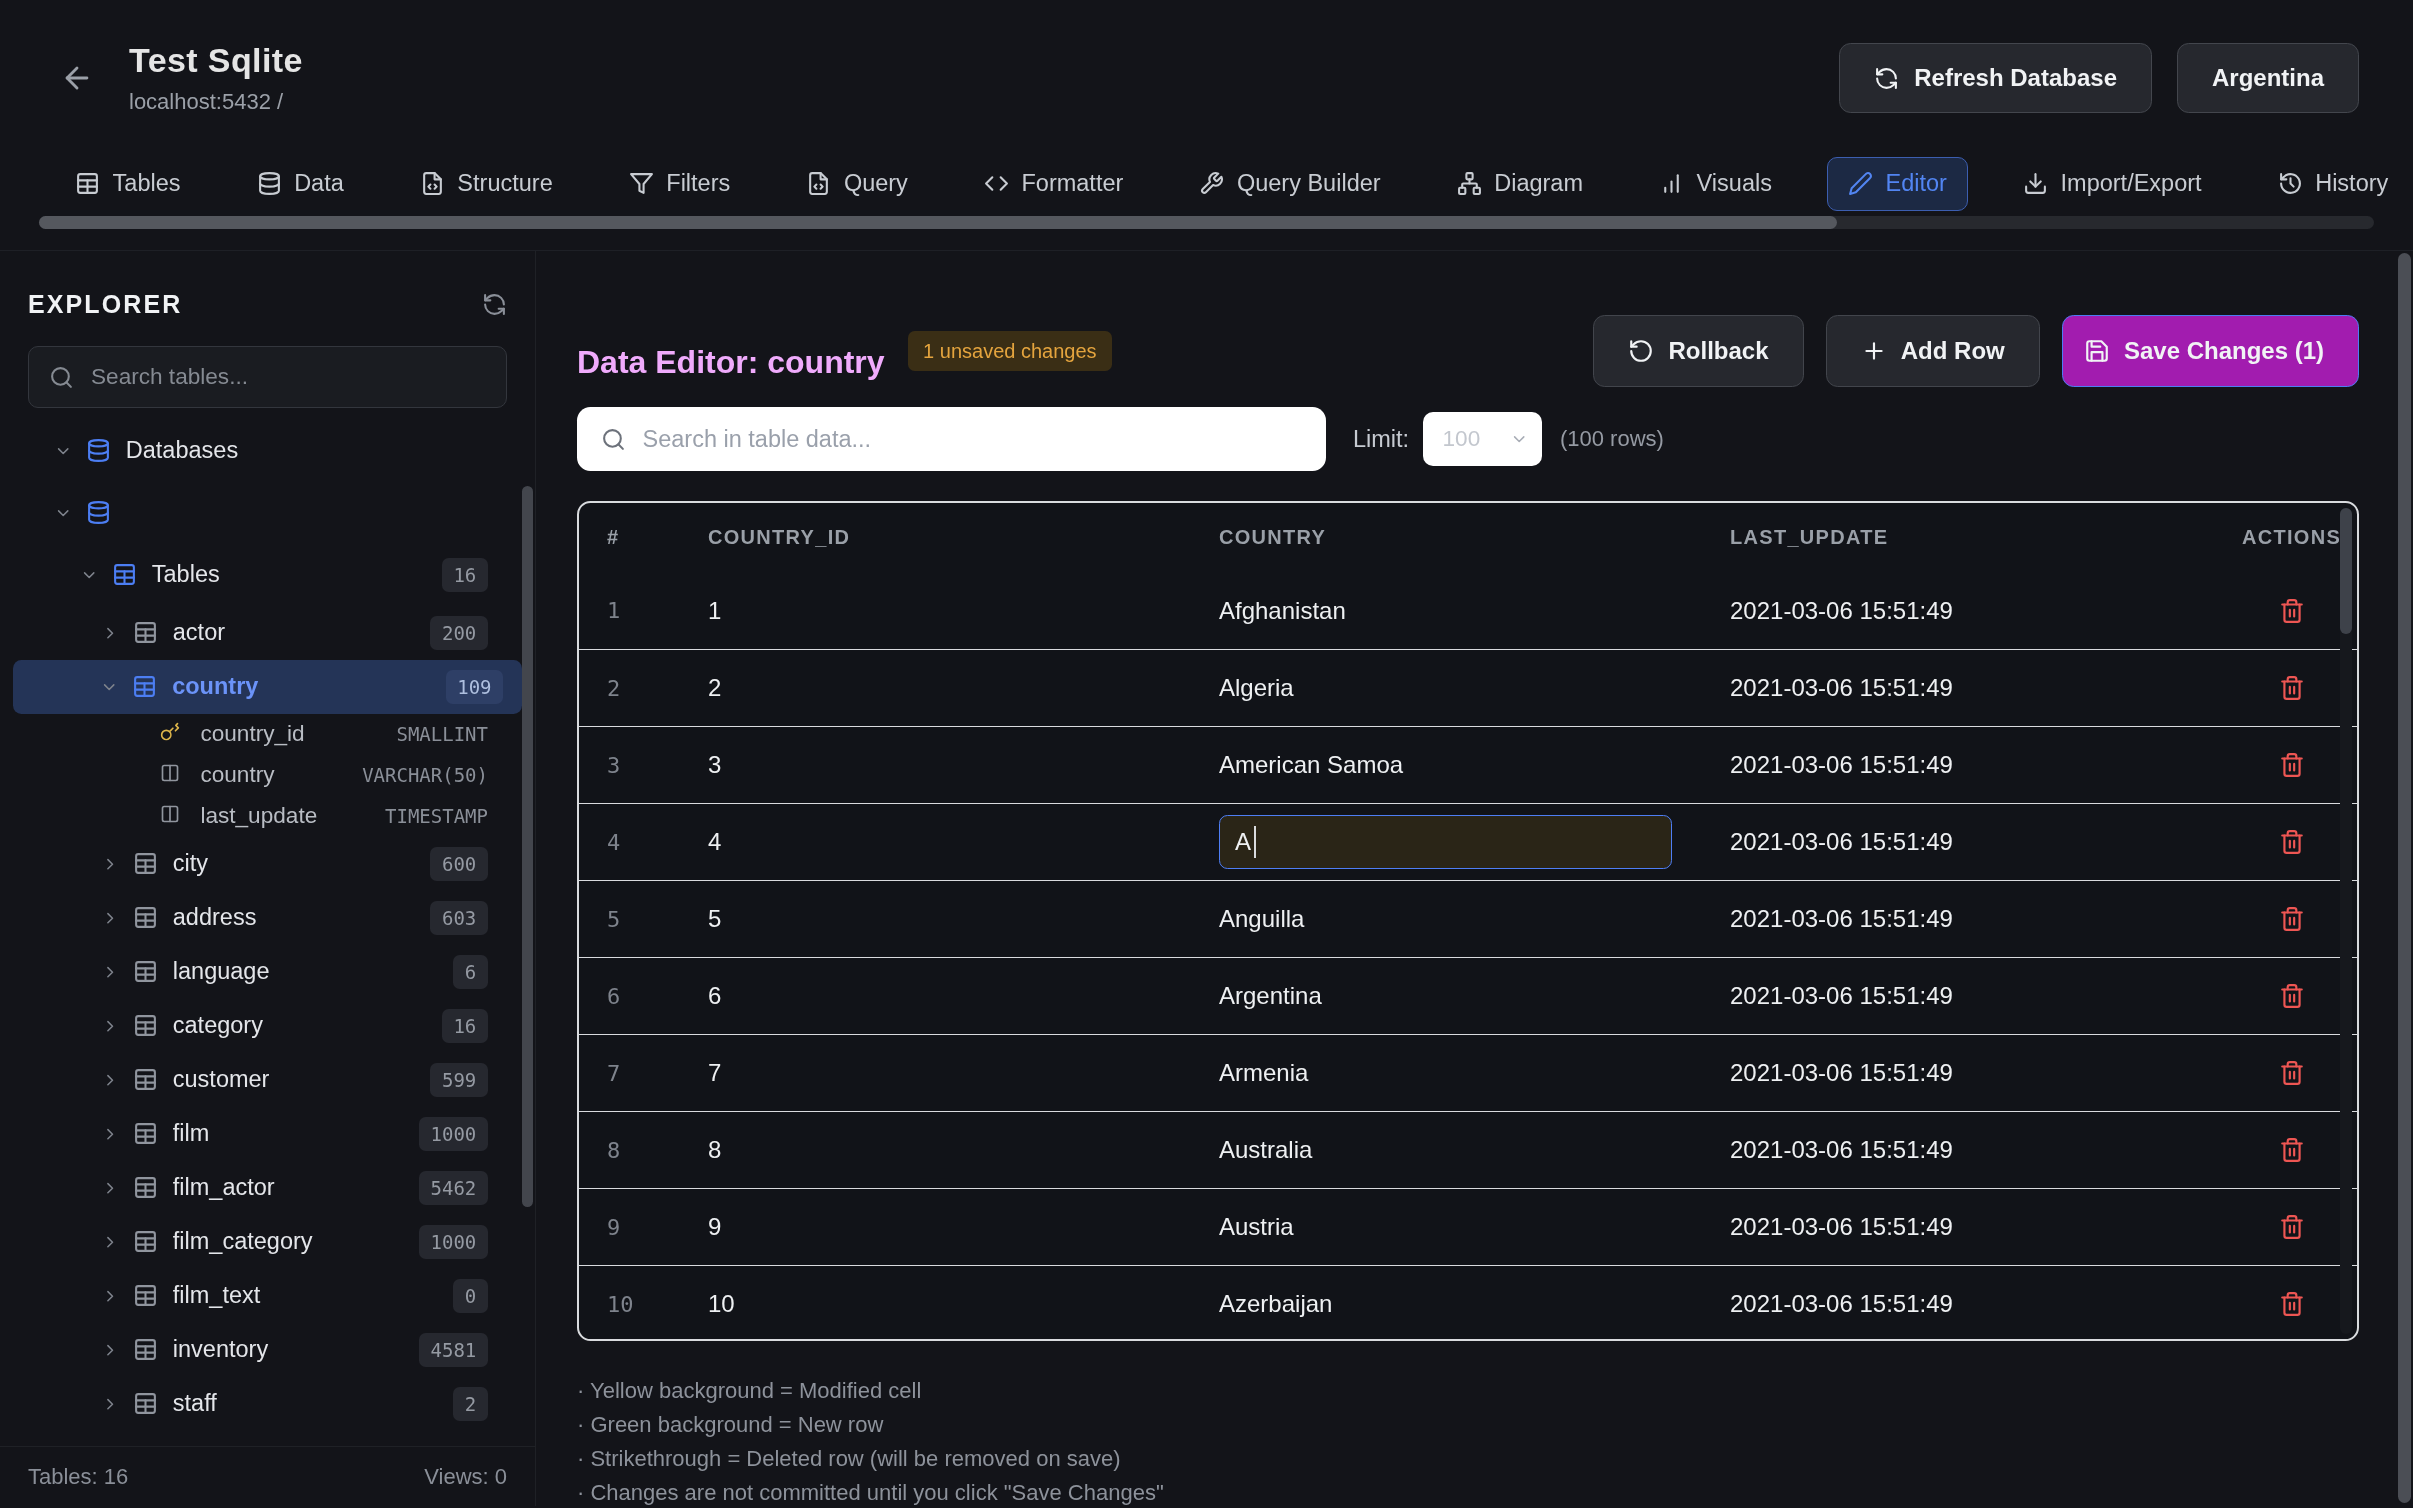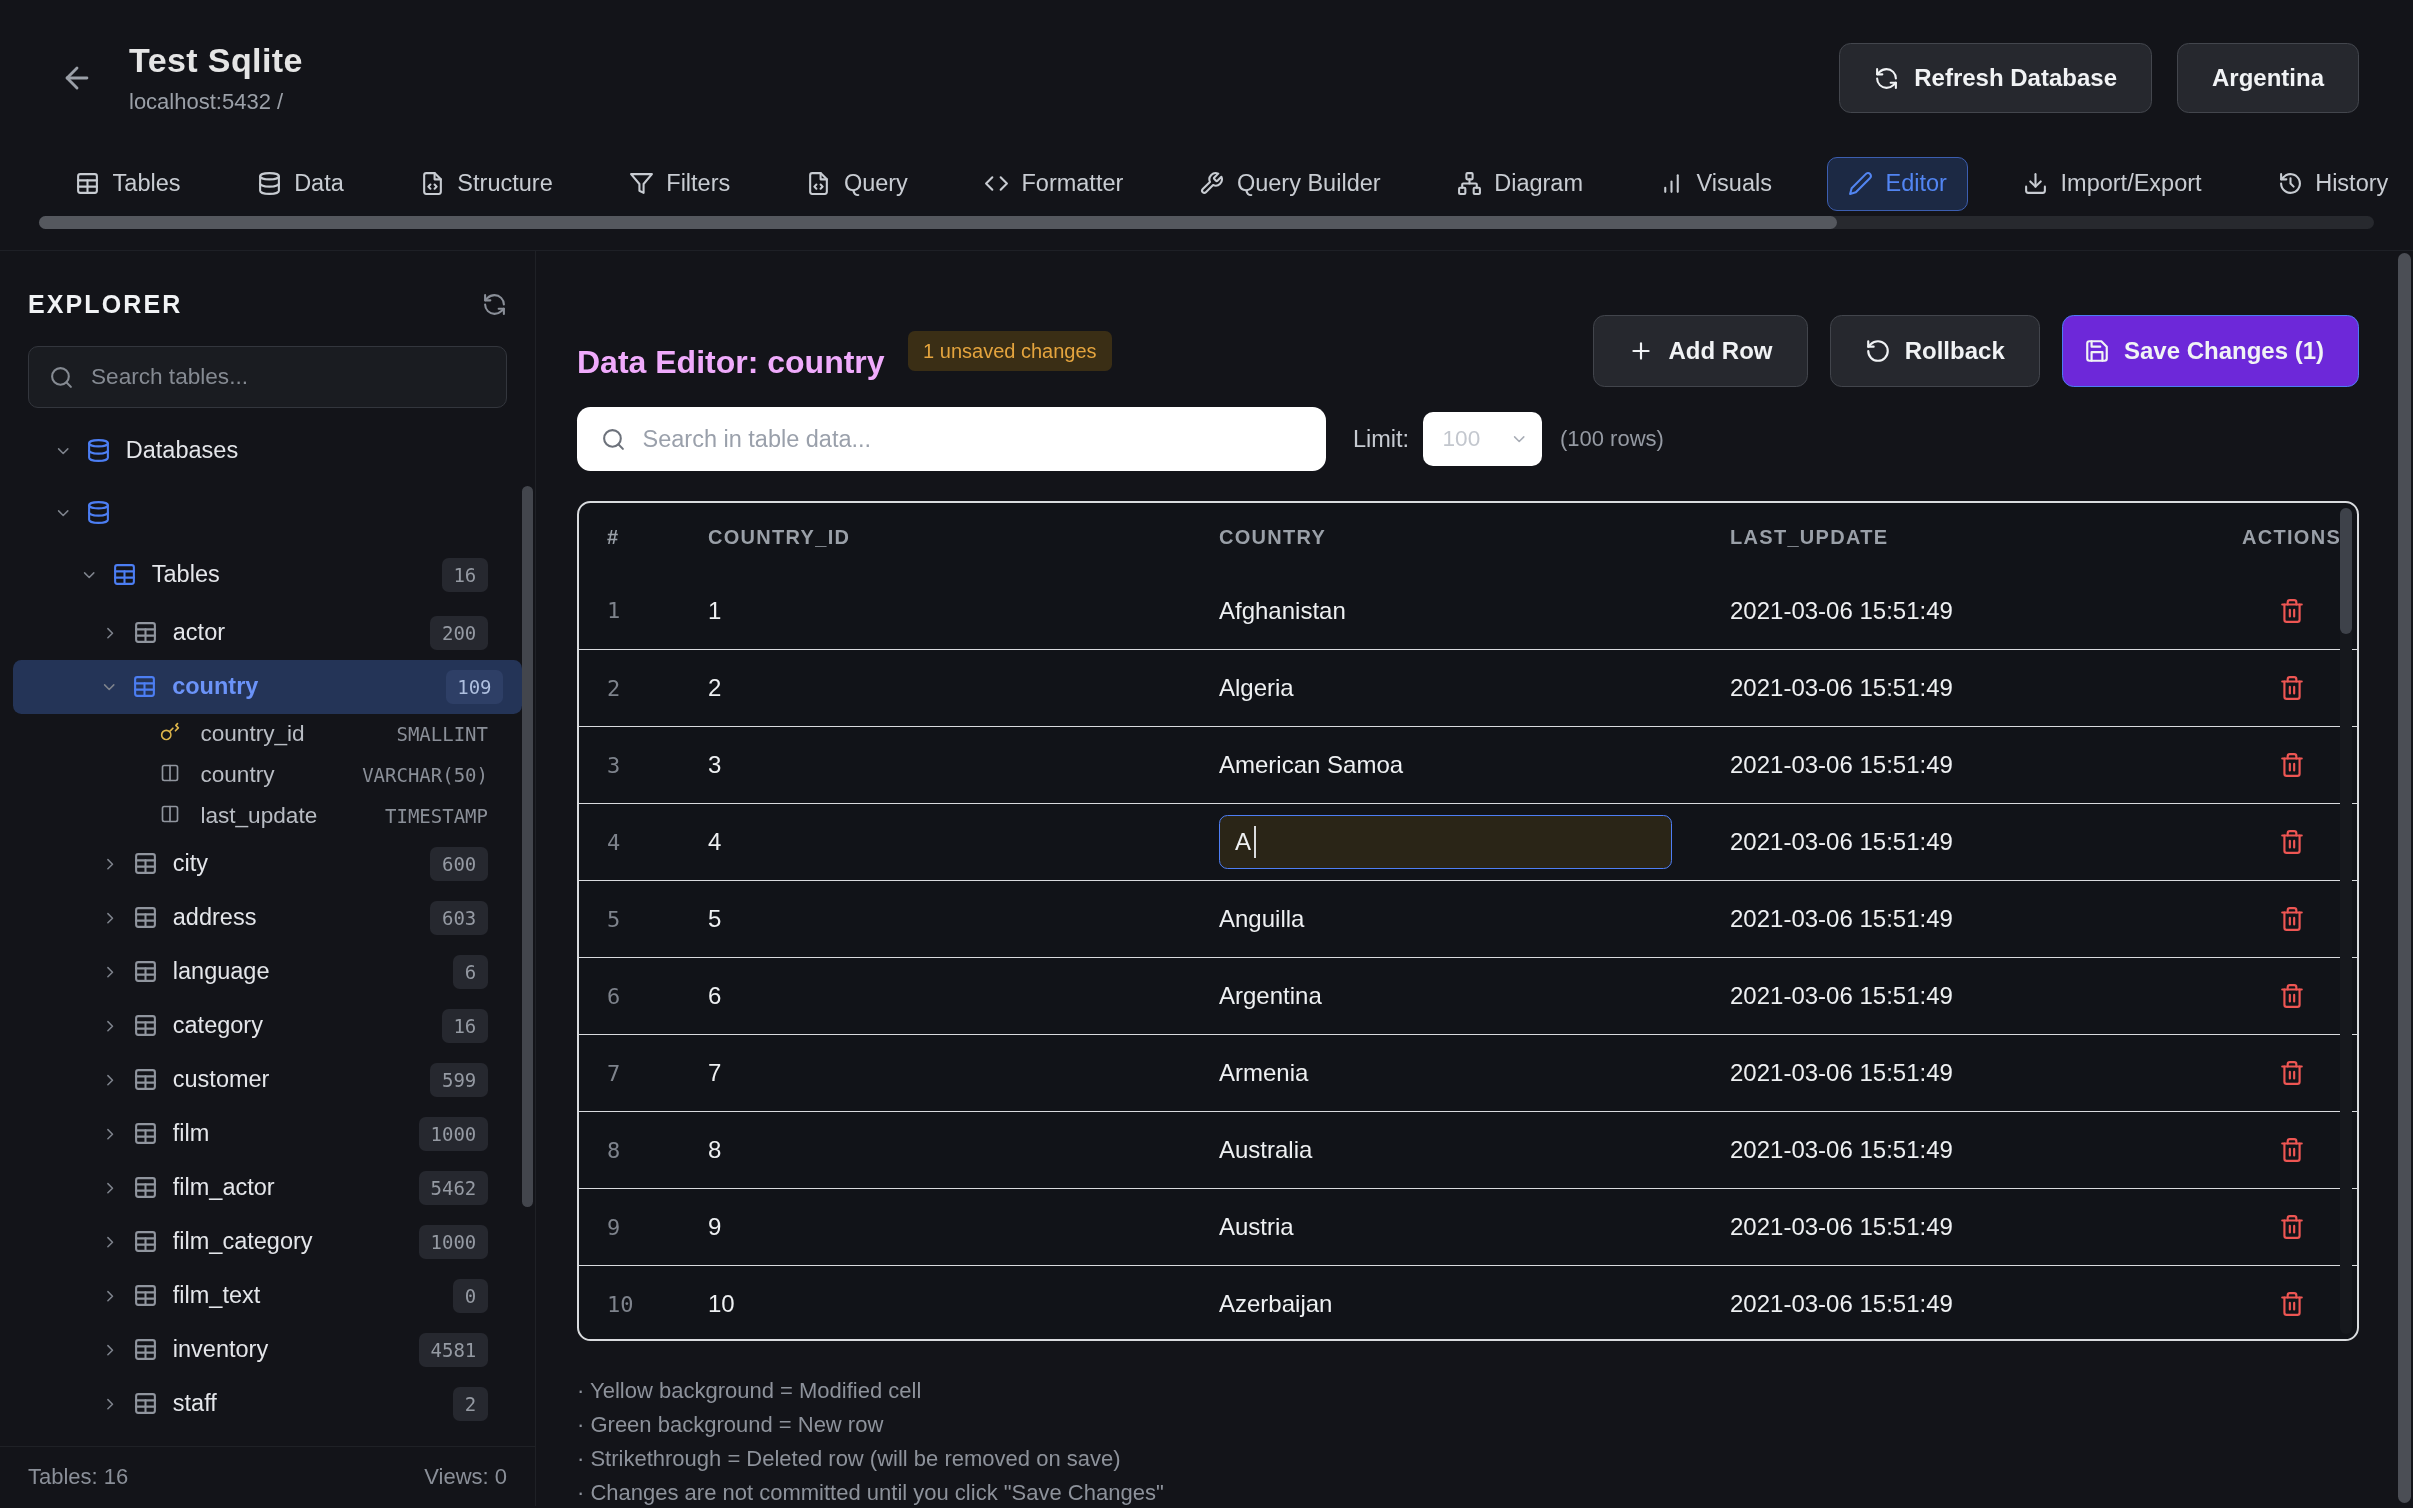--- a/index.html
+++ b/index.html
@@ -79,21 +79,21 @@
   .editor-head { display:flex; align-items:center; justify-content:space-between; height:72px; }
   .eh-left { display:flex; align-items:center; }
   .page-title { font-size:32px; font-weight:bold; color:#f0abfc;margin-top:23px; }
   .unsaved { margin-left:23.5px; background:#3a2e15; color:#e4a43e; font-size:20px;
              padding:8.4px 15px; border-radius:6.7px; }
   .eh-right { display:flex; gap:22px; }
   .btn { display:flex; align-items:center; gap:14.2px; height:72px; padding:0 34px;
          background:#26282e; border:1.7px solid #42454c; border-radius:11.7px; color:#f1f3f5;
          font-size:24px; font-weight:600; font-family:inherit; cursor:pointer; }
   .btn svg { width:26px; height:26px; }
-  .btn.primary { background:#6d28d9; border-color:#4d7cf3;padding-left:21px; }
+  .btn.primary { background:#a21caf; border-color:#4d7cf3;padding-left:21px; }
 
   .controls { margin-top:20px; display:flex; align-items:center; }
   .data-search { width:749px; height:64px; background:#ffffff; border-radius:13.4px;
                  display:flex; align-items:center; gap:17px; padding:0 23.5px; }
   .data-search svg { width:25px; height:25px; color:#6d727b; }
   .data-search .ph { font-size:23.5px; color:#9aa0ab; }
   .limit-label { margin-left:27px; font-size:23.5px; color:#c6cad1; }
   .limit-select { margin-left:13.4px; width:119px; height:54px; background:#ffffff; border-radius:10px;
                   display:flex; align-items:center; justify-content:space-between; padding:0 13.4px 0 20px; }
   .limit-select .val { font-size:22.6px; color:#c3c7ce; }
@@ -617,34 +617,34 @@
   <main class="main">
     <div class="editor-head">
       <div class="eh-left">
         <h2 class="page-title">Data Editor: country</h2>
         <span class="unsaved">1 unsaved changes</span>
       </div>
       <div class="eh-right">
         <button class="btn">
           <span class="i">
               <svg viewBox="0 0 24 24" fill="none" stroke="currentColor" stroke-width="2" stroke-linecap="round" stroke-linejoin="round" style="width:26px;height:26px">
-                <line x1="12" y1="5" x2="12" y2="19"></line>
-                <line x1="5" y1="12" x2="19" y2="12"></line>
+                <path d="M3 12a9 9 0 1 0 9-9 9.75 9.75 0 0 0-6.74 2.74L3 8"></path>
+                <path d="M3 3v5h5"></path>
               </svg>
             </span>
-          <span>Add Row</span>
+          <span>Rollback</span>
         </button>
         <button class="btn">
           <span class="i">
               <svg viewBox="0 0 24 24" fill="none" stroke="currentColor" stroke-width="2" stroke-linecap="round" stroke-linejoin="round" style="width:26px;height:26px">
-                <path d="M3 12a9 9 0 1 0 9-9 9.75 9.75 0 0 0-6.74 2.74L3 8"></path>
-                <path d="M3 3v5h5"></path>
+                <line x1="12" y1="5" x2="12" y2="19"></line>
+                <line x1="5" y1="12" x2="19" y2="12"></line>
               </svg>
             </span>
-          <span>Rollback</span>
+          <span>Add Row</span>
         </button>
         <button class="btn primary">
           <span class="i">
               <svg viewBox="0 0 24 24" fill="none" stroke="currentColor" stroke-width="2" stroke-linecap="round" stroke-linejoin="round" style="width:26px;height:26px">
                 <path d="M19 21H5a2 2 0 0 1-2-2V5a2 2 0 0 1 2-2h11l5 5v11a2 2 0 0 1-2 2z"></path>
                 <polyline points="17 21 17 13 7 13 7 21"></polyline>
                 <polyline points="7 3 7 8 15 8"></polyline>
               </svg>
             </span>
           <span>Save Changes (1)</span>

